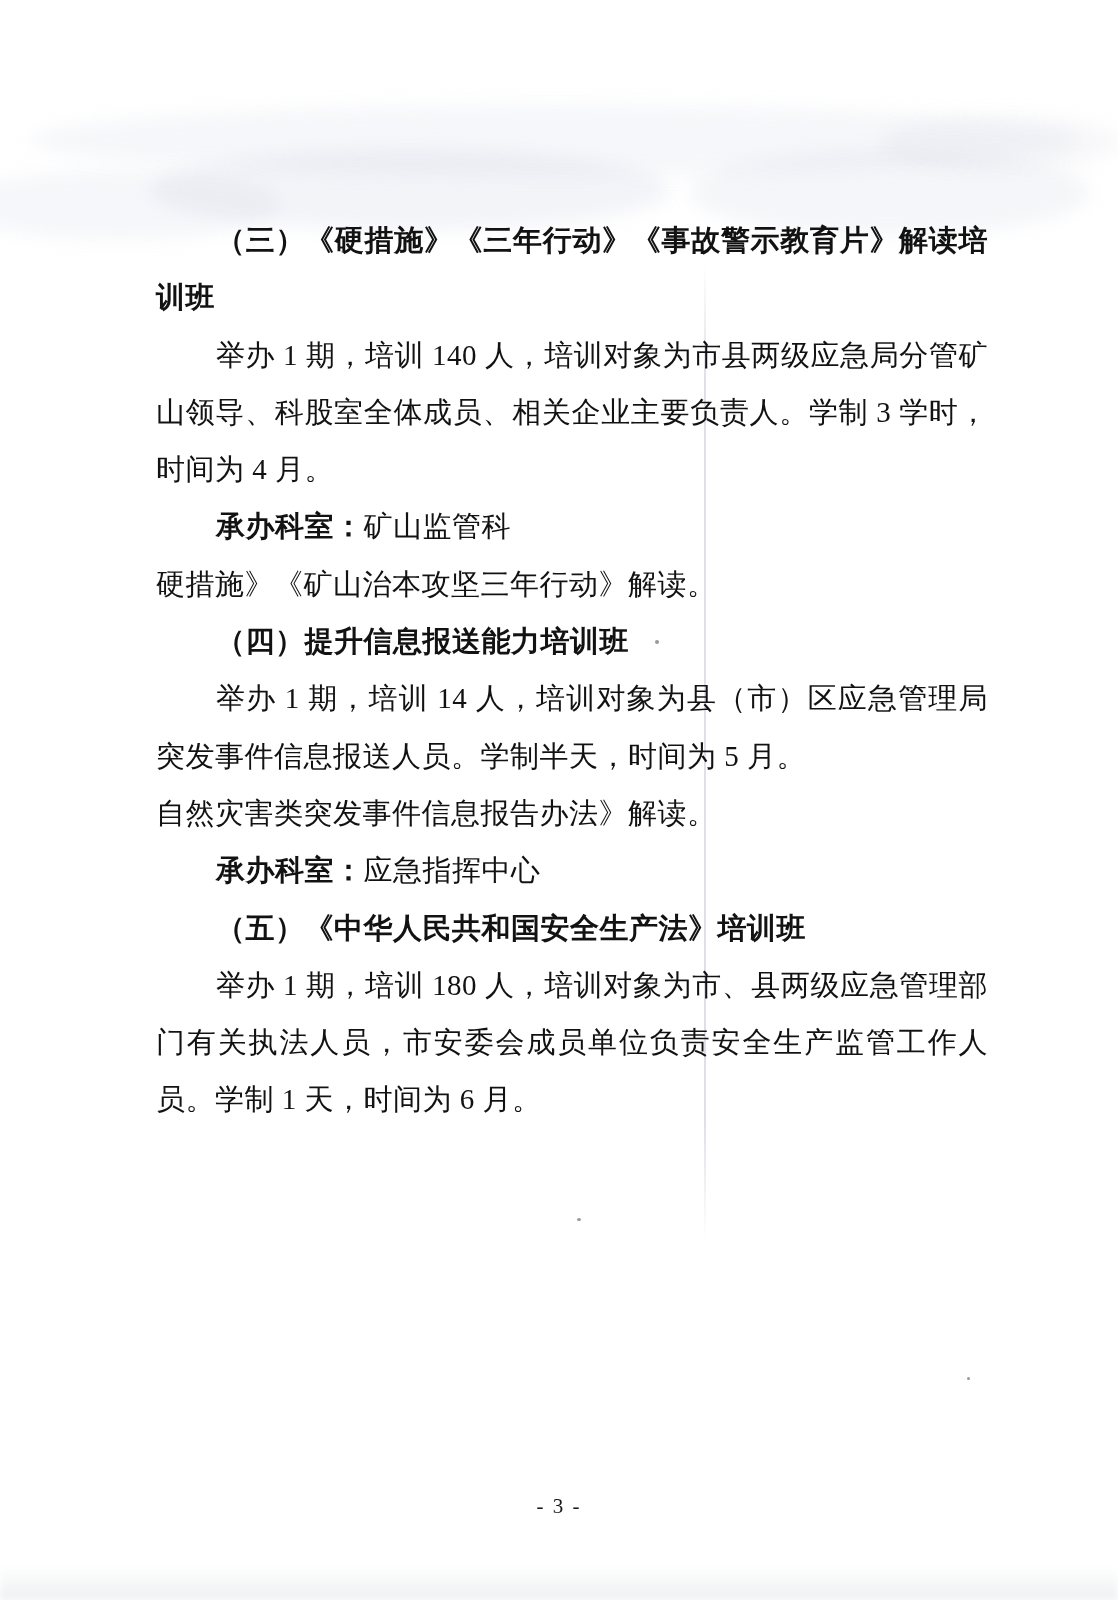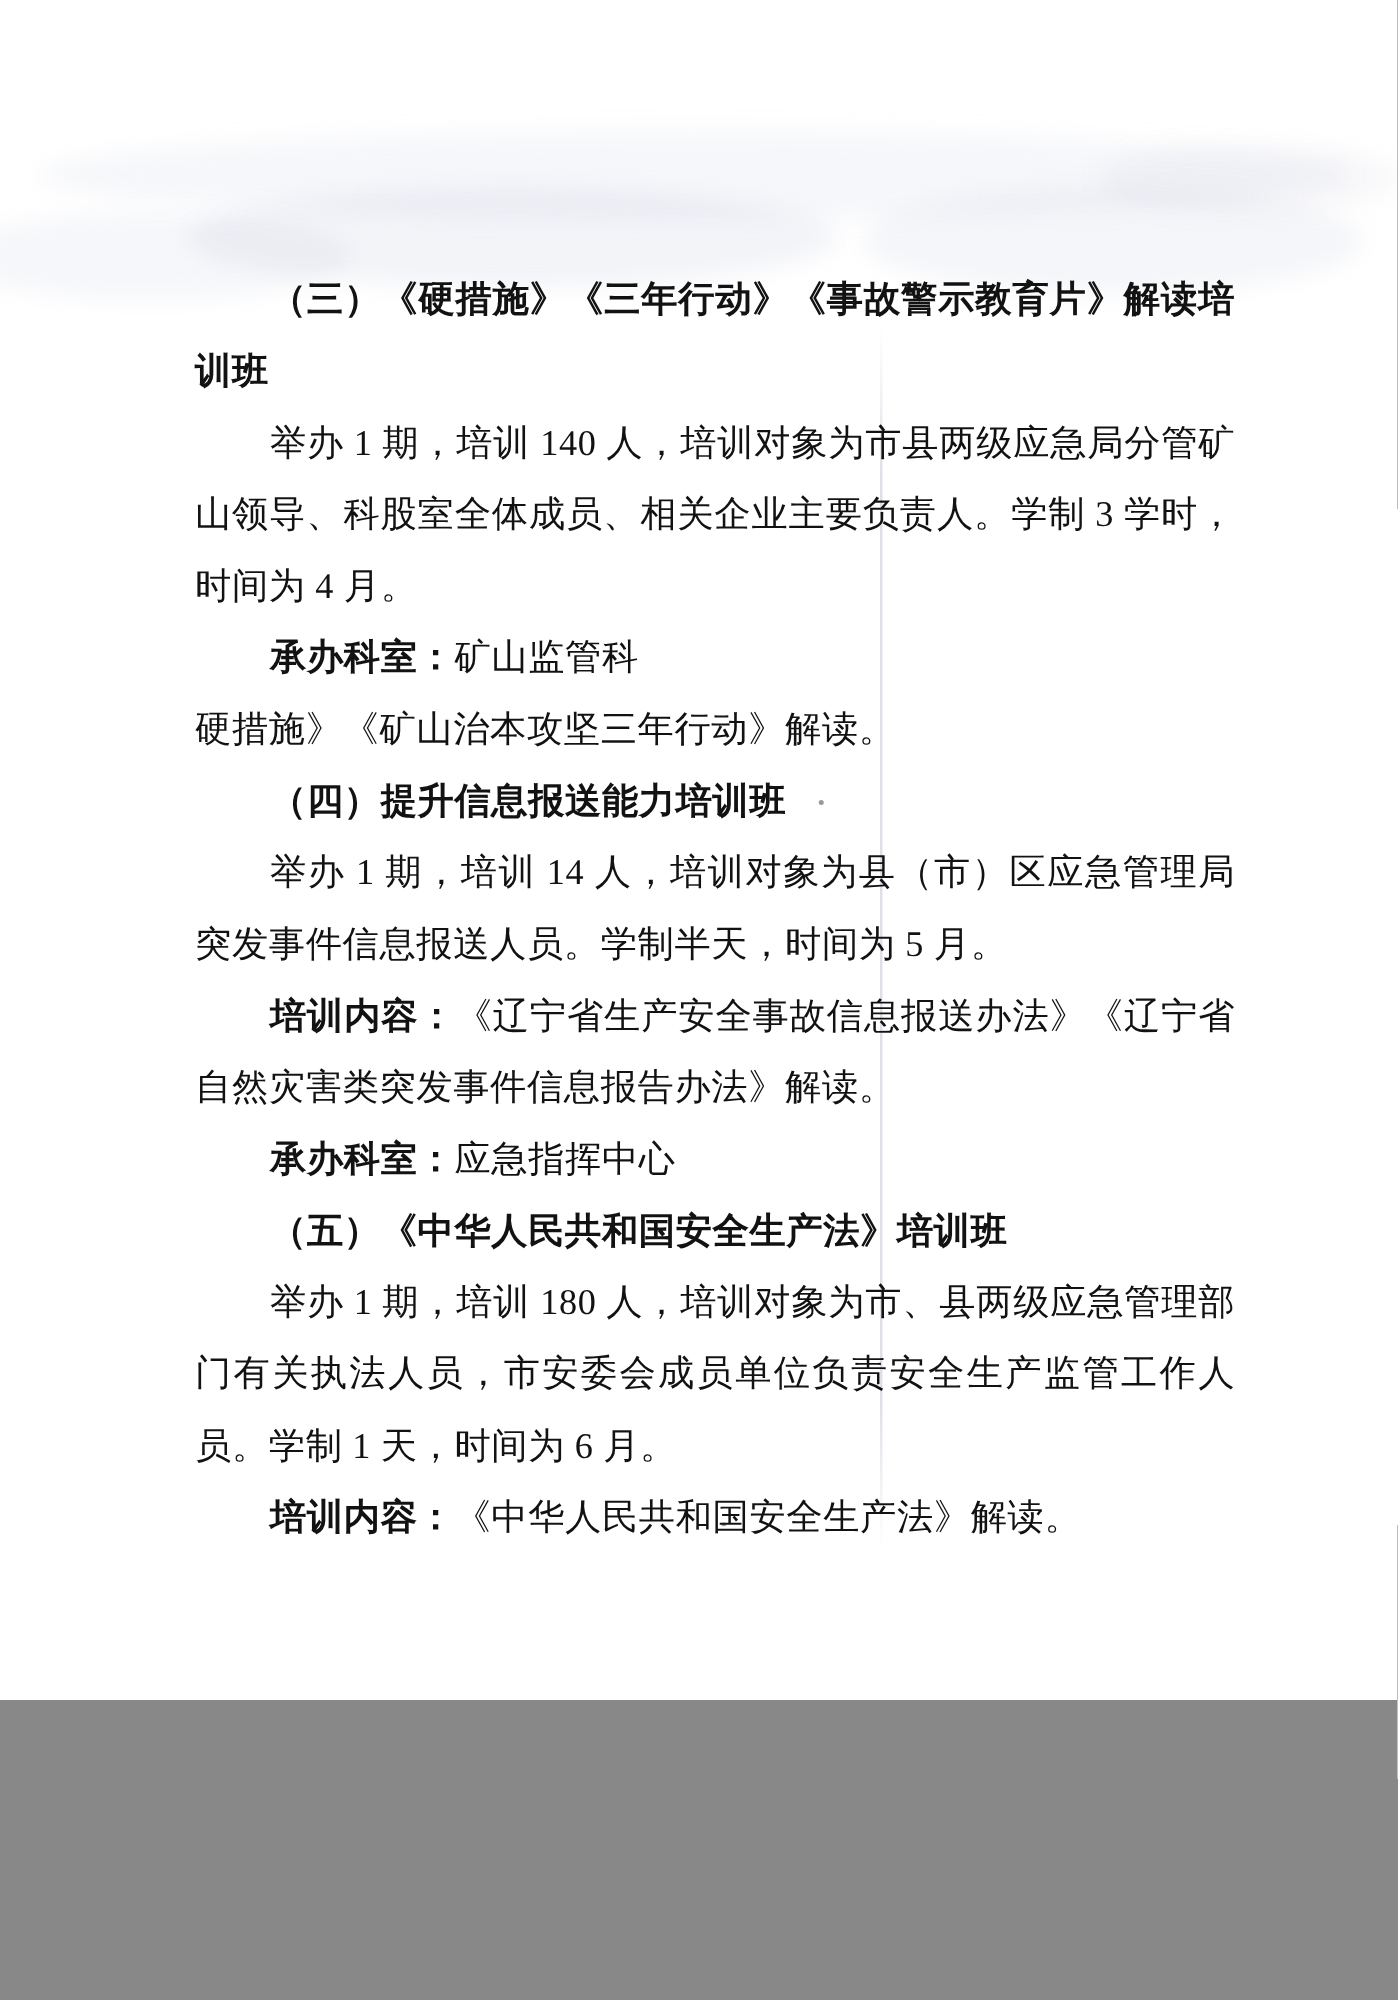--- a/index.html
+++ b/index.html
@@ -1,19 +1,19 @@
 <!DOCTYPE html>
 <html lang="zh"><head>
 <meta charset="utf-8">
 <style>
   html, body { margin: 0; padding: 0; background: #888; }
   .page {
     position: relative;
     width: 1118px;
-    height: 1360px;
+    height: 1600px;
     margin: 0 auto;
     background: #ffffff;
     overflow: hidden;
     font-family: "Liberation Serif", "DejaVu Serif", serif;
     color: #121212;
   }
   
   .content {
     position: absolute;
     left: 156px;
@@ -99,31 +99,29 @@
       <div class="ln jt">山领导、科股室全体成员、相关企业主要负责人。学制 3 学时，</div>
       <div class="ln">时间为 4 月。</div>
       <div class="ln ind"><span class="lbl">承办科室：</span><span>矿山监管科</span></div>
       <div class="ln">硬措施》《矿山治本攻坚三年行动》解读。</div>
     </section>
 
     <section>
       <div class="ln hd ind">（四）提升信息报送能力培训班</div>
       <div class="ln jt ind">举办 1 期，培训 14 人，培训对象为县（市）区应急管理局</div>
       <div class="ln">突发事件信息报送人员。学制半天，时间为 5 月。</div>
-      <div class="ln jt ind"><span class="lbl">培训内容：</span><span>《辽宁省生产安全事故信息报送办法》《辽宁省</span></div>
       <div class="ln">自然灾害类突发事件信息报告办法》解读。</div>
       <div class="ln ind"><span class="lbl">承办科室：</span><span>应急指挥中心</span></div>
     </section>
 
     <section>
       <div class="ln hd ind">（五）《中华人民共和国安全生产法》培训班</div>
       <div class="ln jt ind">举办 1 期，培训 180 人，培训对象为市、县两级应急管理部</div>
       <div class="ln jt">门有关执法人员，市安委会成员单位负责安全生产监管工作人</div>
       <div class="ln">员。学制 1 天，时间为 6 月。</div>
-      <div class="ln ind"><span class="lbl">培训内容：</span><span>《中华人民共和国安全生产法》解读。</span></div>
     </section>
 
 
   </div>
 
   <div class="footer">- 3 -</div>
 
 </div>
 
 </body></html>

